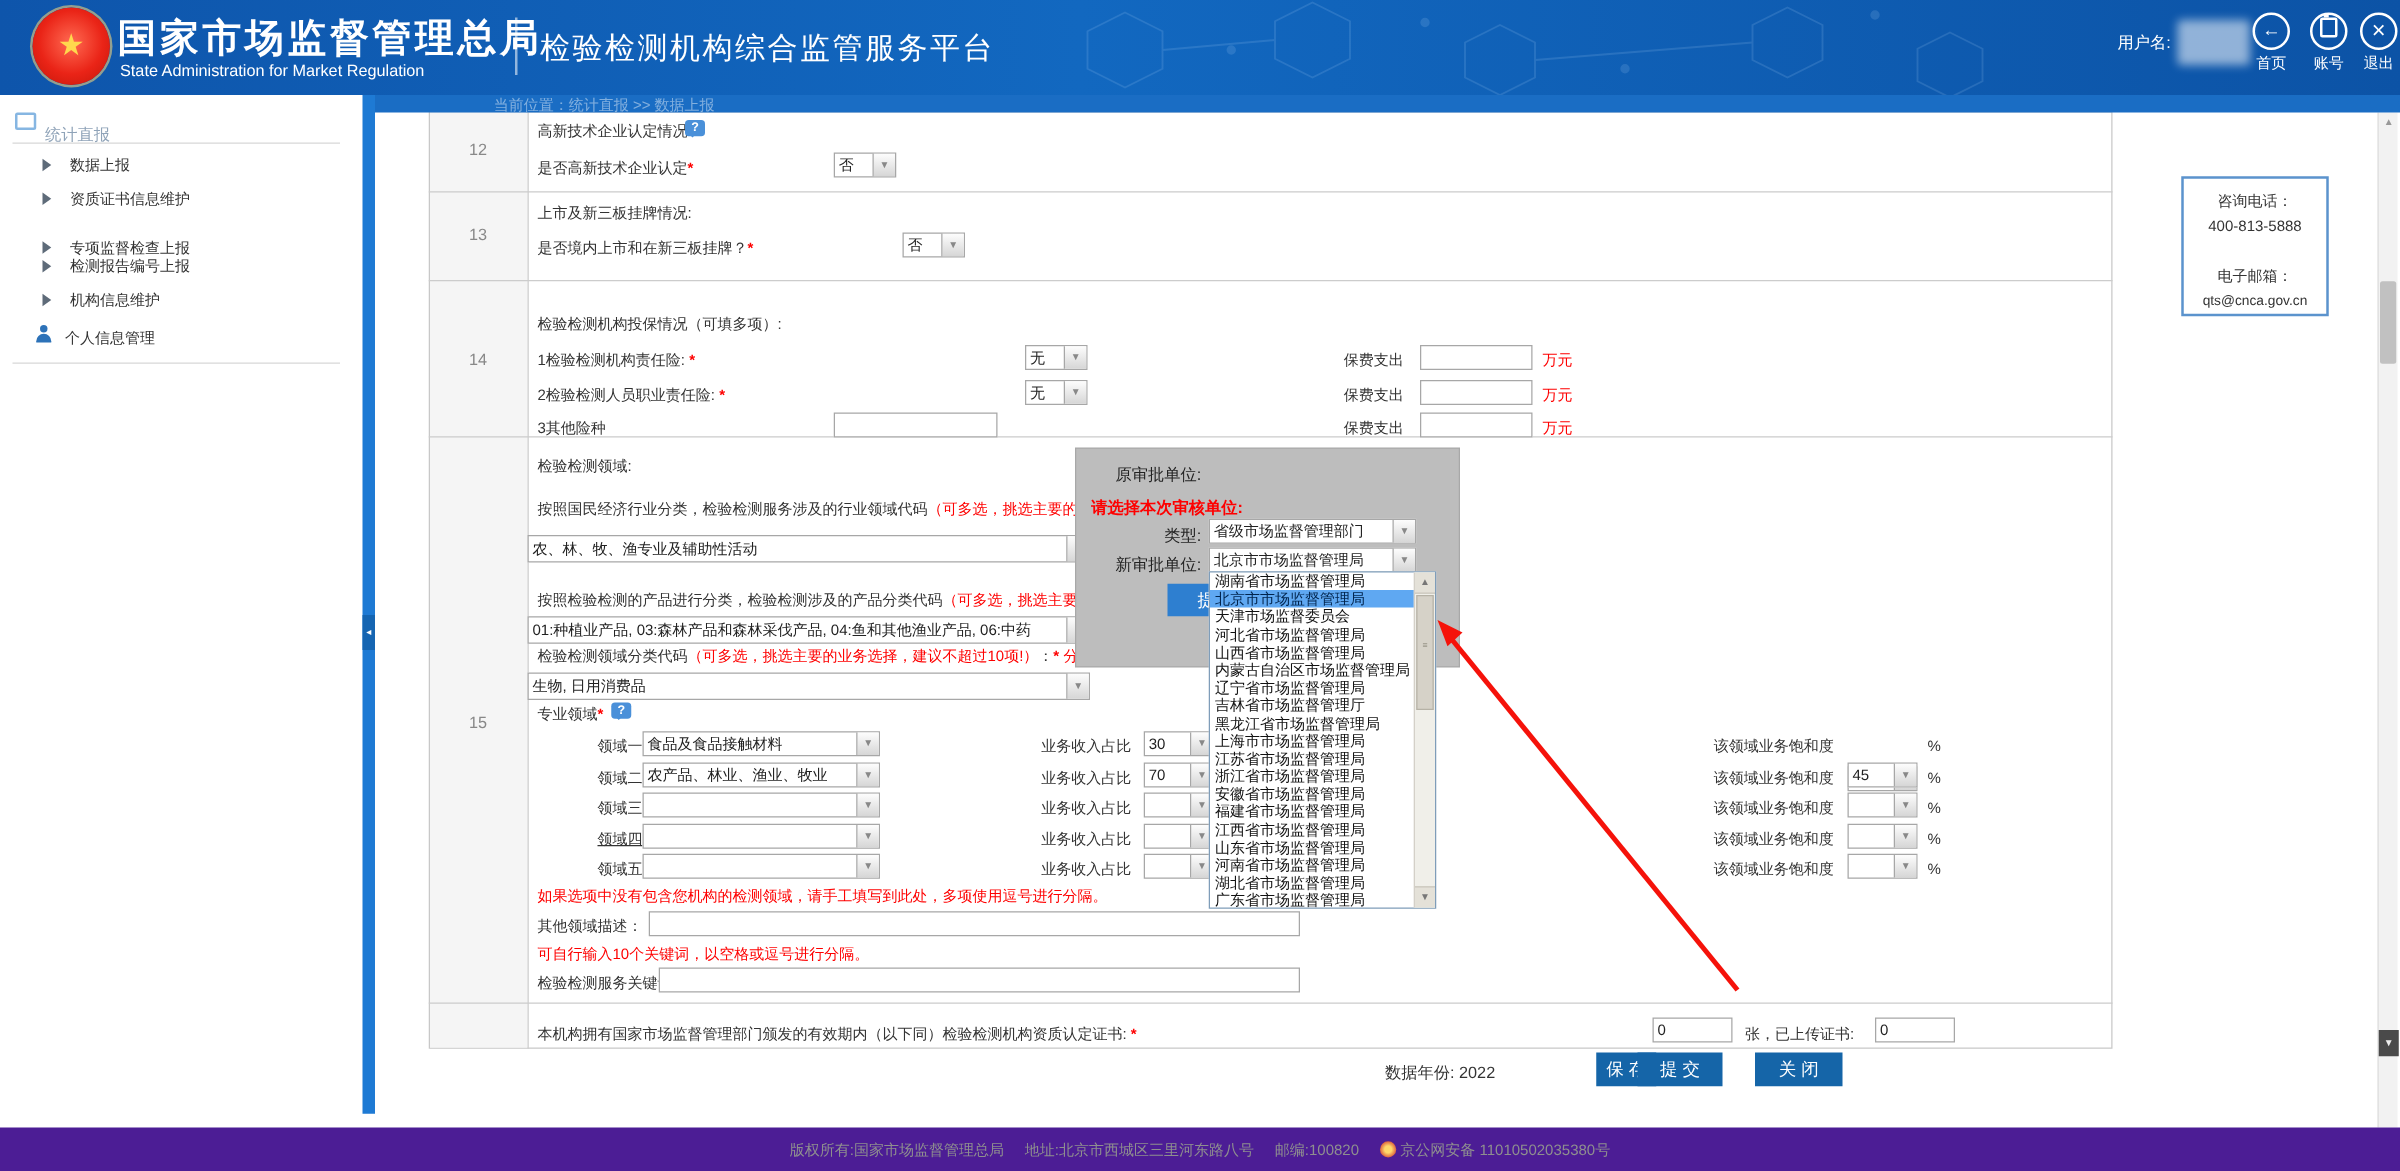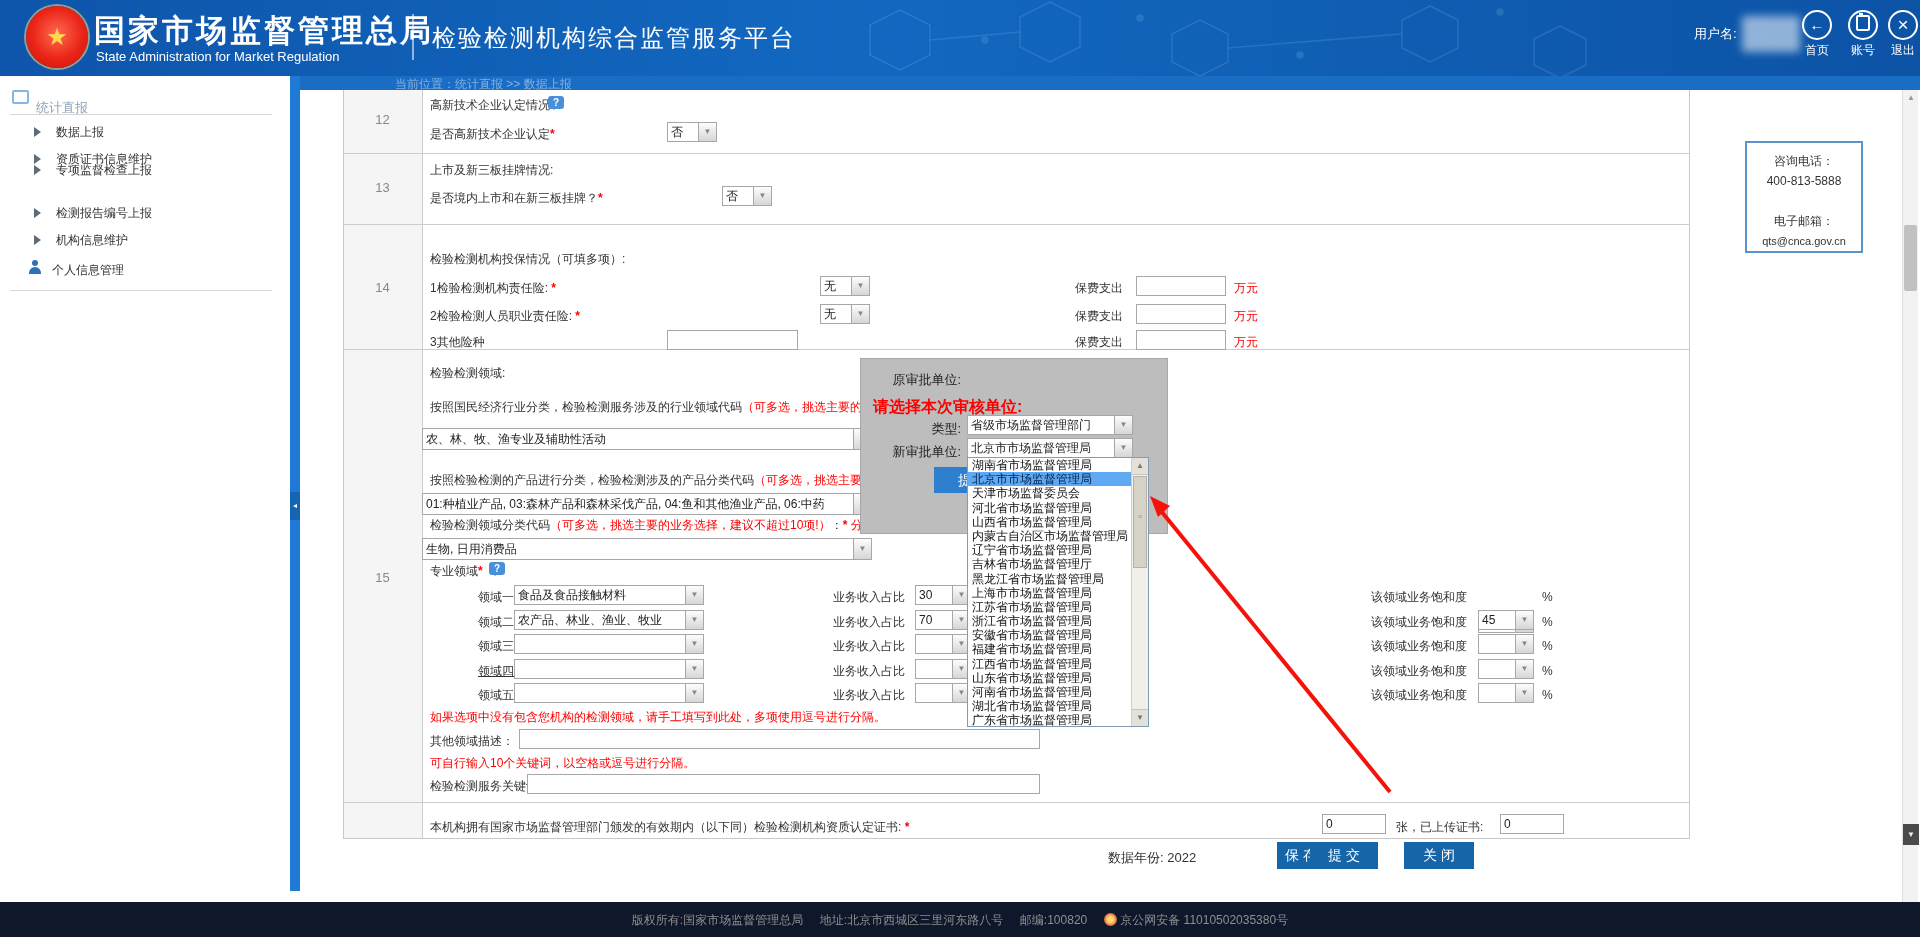--- a/index.html
+++ b/index.html
@@ -76,21 +76,21 @@
     <div class="hl" style="left:10px;top:38px;width:262px;background:#d8d8d8;"></div>
 
     <div style="position:absolute;left:0;top:42px;width:290px;height:27px;">
       <span class="tri" style="left:34px;top:9px;"></span>
       <span class="t" style="left:56px;top:6px;">数据上报</span>
     </div>
     <div style="position:absolute;left:0;top:69px;width:290px;height:27px;">
       <span class="tri" style="left:34px;top:9px;"></span>
       <span class="t" style="left:56px;top:6px;">资质证书信息维护</span>
     </div>
-    <div style="position:absolute;left:0;top:80px;width:339px;height:27px;">
+    <div style="position:absolute;left:0;top:108px;width:339px;height:27px;">
       <span class="tri" style="left:34px;top:9px;"></span>
       <span class="t" style="left:56px;top:6px;">专项监督检查上报</span>
     </div>
     <div style="position:absolute;left:0;top:123px;width:290px;height:27px;">
       <span class="tri" style="left:34px;top:9px;"></span>
       <span class="t" style="left:56px;top:6px;">检测报告编号上报</span>
     </div>
     <div style="position:absolute;left:0;top:180px;width:290px;height:28px;">
       <span class="person" style="left:28px;top:4px;"></span>
       <span class="t" style="left:52px;top:6px;">个人信息管理</span>
@@ -289,21 +289,21 @@
 
   <div class="abs" style="left:1745px;top:141px;width:118px;height:112px;background:#fff;border:2px solid #5b93cd;box-sizing:border-box;text-align:center;z-index:20;">
     <div class="t" style="position:static;display:block;margin-top:10px;">咨询电话：</div>
     <div class="t" style="position:static;display:block;margin-top:4px;">400-813-5888</div>
     <div class="t" style="position:static;display:block;margin-top:24px;">电子邮箱：</div>
     <div class="t" style="position:static;display:block;margin-top:4px;font-size:11px;text-align:center;">qts@cnca.gov.cn</div>
   </div>
 
   <div class="abs" style="left:861px;top:359px;width:306px;height:174px;background:#bdbdbd;z-index:50;box-shadow:0 0 0 1px #a8a8a8;">
     <span style="position:absolute;left:0;top:12px;width:100px;text-align:right;font-size:13px;color:#222;white-space:nowrap;">原审批单位:</span>
-    <span class="red" style="position:absolute;left:12px;top:38px;font-size:16px;font-weight:bold;white-space:nowrap;">请选择本次审核单位:</span>
+    <span class="red" style="position:absolute;left:12px;top:38px;font-size:13px;font-weight:bold;white-space:nowrap;">请选择本次审核单位:</span>
     <span style="position:absolute;left:40px;top:61px;width:60px;text-align:right;font-size:13px;color:#222;">类型:</span>
     <span class="sel" style="left:106px;top:56px;width:166px;">
         <span class="v">省级市场监督管理部门</span>
         <span class="a">▼</span>
       </span>
     <span style="position:absolute;left:20px;top:84px;width:80px;text-align:right;font-size:13px;color:#222;">新审批单位:</span>
     <span class="sel" style="left:106px;top:79px;width:166px;">
         <span class="v">北京市市场监督管理局</span>
         <span class="a">▼</span>
       </span>
@@ -345,21 +345,21 @@
     <line x1="1390" y1="792" x2="1161" y2="511" stroke="#f5120a" stroke-width="4"></line>
     <polygon points="1150,496 1170,506 1158,517" fill="#f5120a"></polygon>
   </svg>
 
   <div class="abs" style="left:1902px;top:90px;width:16px;height:812px;background:#f2f2f2;border-left:1px solid #ddd;box-sizing:border-box;">
     <div style="width:16px;height:16px;color:#999;font-size:8px;text-align:center;line-height:16px;">▲</div>
     <div style="position:absolute;left:1px;top:135px;width:13px;height:66px;background:#c1c1c1;border-radius:2px;"></div>
     <div style="position:absolute;left:0;top:734px;width:16px;height:21px;background:#4a4a4a;color:#eee;font-size:8px;text-align:center;line-height:21px;">▼</div>
   </div>
 
-  <div class="abs" style="left:0;top:902px;width:1920px;height:35px;background:#0f172a;">
+  <div class="abs" style="left:0;top:902px;width:1920px;height:35px;background:#4c1d95;">
     <div style="position:absolute;left:0;top:10px;width:1920px;text-align:center;font-size:12px;color:#8f8f8f;white-space:nowrap;">
       <span>版权所有:国家市场监督管理总局</span>&nbsp;&nbsp;&nbsp;&nbsp;
       <span>地址:北京市西城区三里河东路八号</span>&nbsp;&nbsp;&nbsp;&nbsp;
       <span>邮编:100820</span>&nbsp;&nbsp;&nbsp;&nbsp;
       <span style="display:inline-block;width:13px;height:13px;border-radius:50%;background:radial-gradient(#ffd76b 30%,#d8553a 75%);vertical-align:-2px;"></span>
       <span>京公网安备 11010502035380号</span>
     </div>
   </div>
 
 </div>

